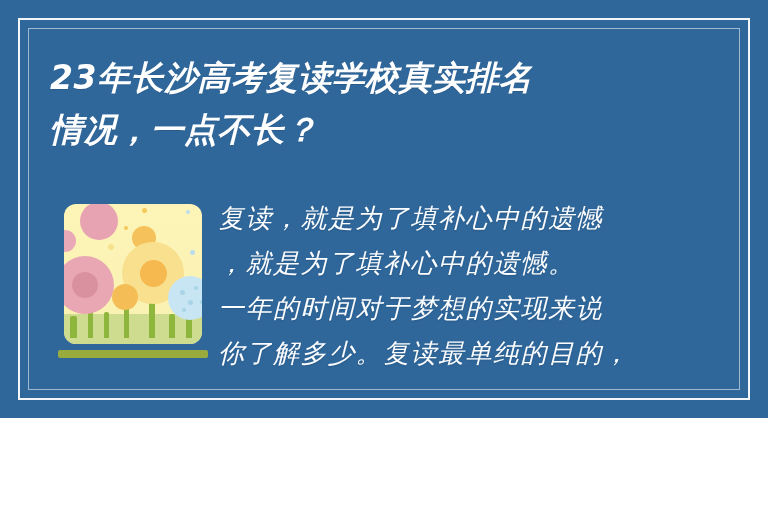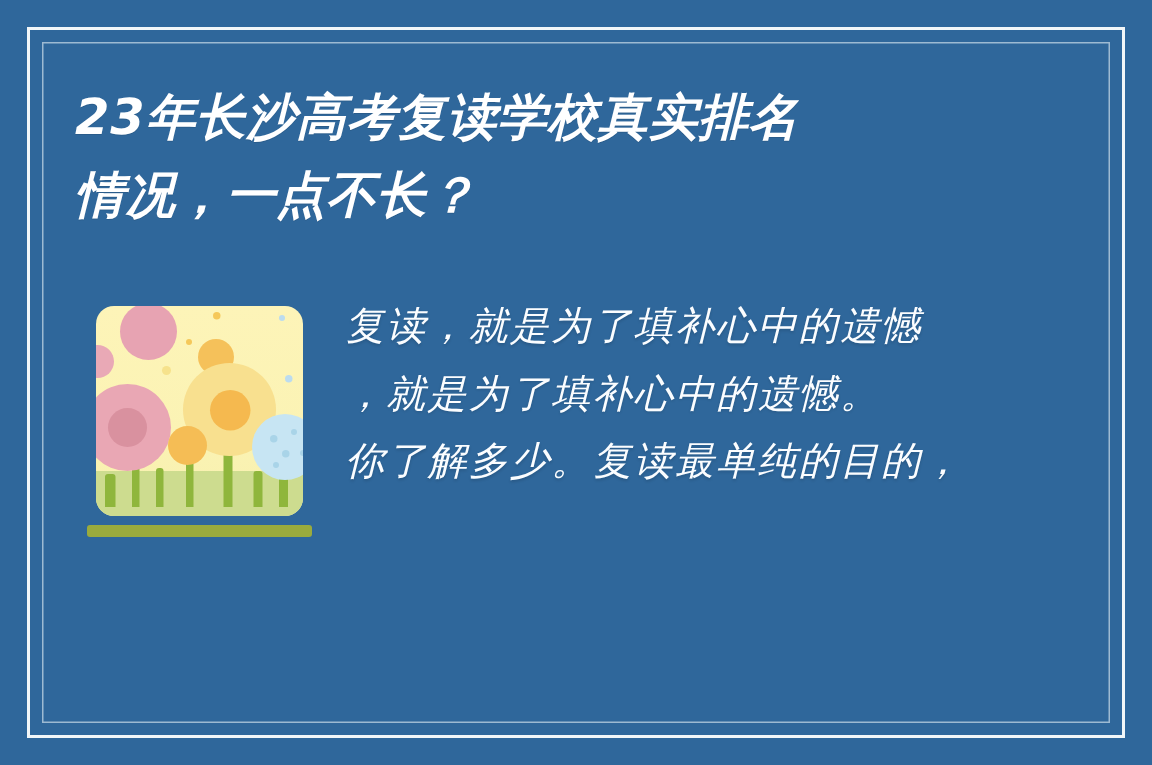--- a/index.html
+++ b/index.html
@@ -9,21 +9,21 @@
   body {
     width: 768px;
     height: 510px;
     overflow: hidden;
     font-family: "DejaVu Sans", "Liberation Sans", sans-serif;
   }
 
   #poster {
     position: relative;
     width: 768px;
-    height: 510px;
+    height: 418px;
     background: #2f679b;
     overflow: hidden;
   }
 
   
   .frame-outer {
     position: absolute;
     left: 18px;
     top: 18px;
     right: 18px;
@@ -116,21 +116,21 @@
     border-radius: 50%;
   }
   .dot {
     position: absolute;
     border-radius: 50%;
   }
 
   
   .body-text {
     position: absolute;
-    left: 230px;
+    left: 218px;
     top: 0px;
     width: 428px;
     height: 262px;
     overflow: hidden;
   }
   .body-line {
     color: #fbfdff;
     font-family: "DejaVu Sans", "Liberation Sans", sans-serif;
     font-size: 26px;
     font-style: italic;
@@ -194,17 +194,18 @@
         <span class="dot" style="left:124px; top:96px; width:5px; height:5px; background:#a9d4e8;"></span>
         <span class="dot" style="left:136px; top:96px; width:4px; height:4px; background:#a9d4e8;"></span>
         <span class="dot" style="left:118px; top:104px; width:4px; height:4px; background:#a9d4e8;"></span>
       </div>
       <div class="ground"></div>
     </div>
 
     <div class="body-text">
       <div class="body-line">复读，就是为了填补心中的遗憾</div>
       <div class="body-line">，就是为了填补心中的遗憾。</div>
+      <div class="body-line">一年的时间对于梦想的实现来说</div>
       <div class="body-line">你了解多少。复读最单纯的目的，</div>
     </div>
 
   </div>
 </div>
 
 </body></html>

